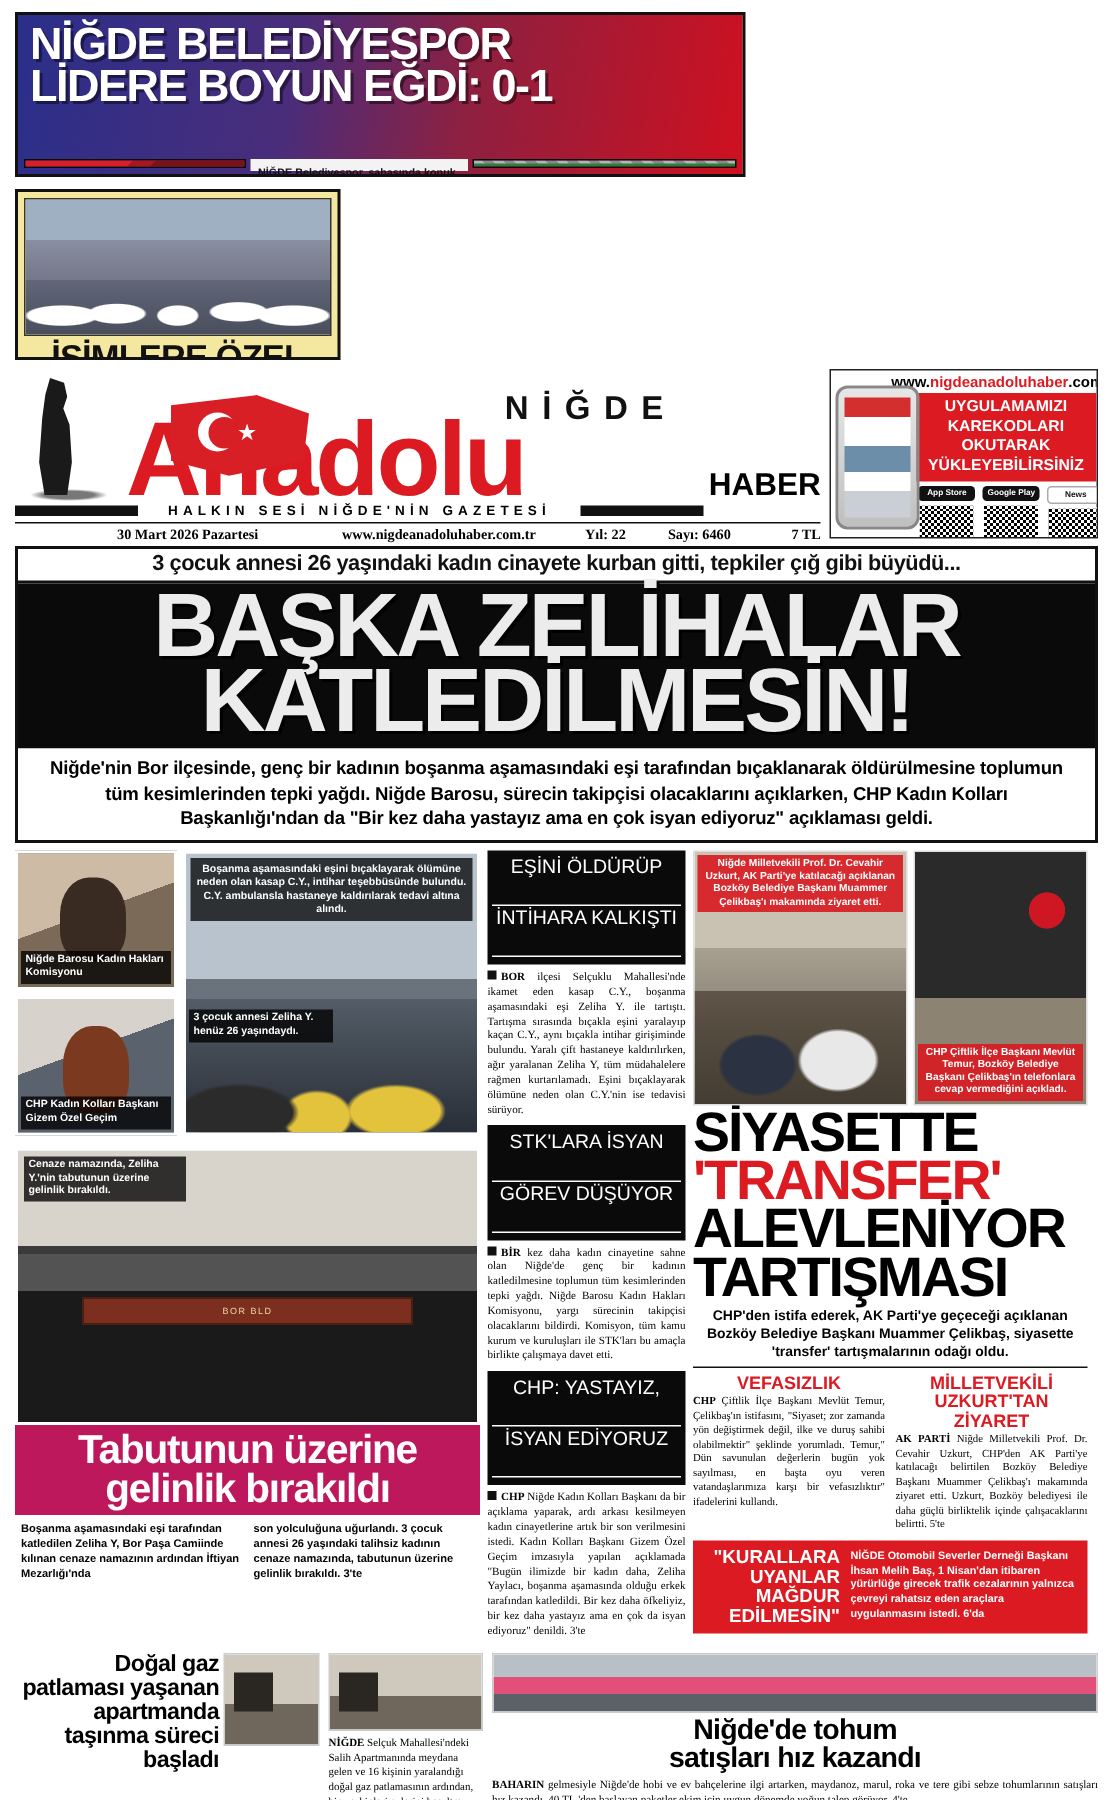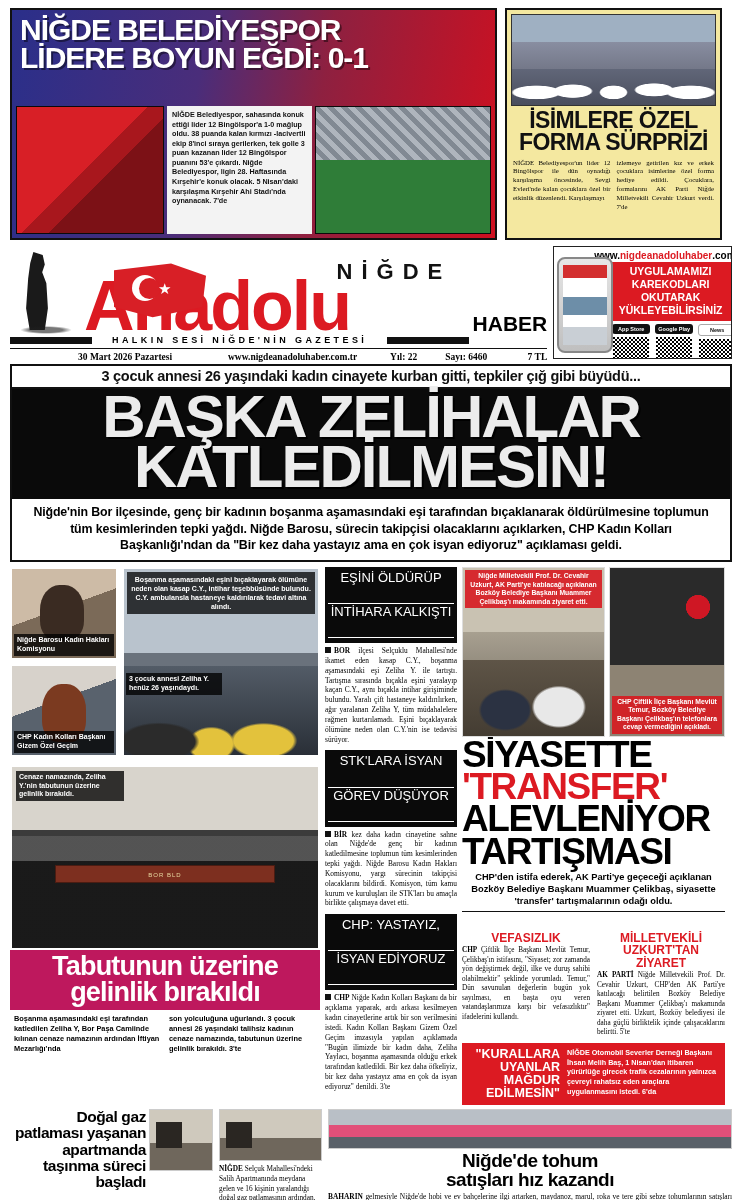--- a/index.html
+++ b/index.html
@@ -7,21 +7,21 @@
   body {
     width:742px; height:1200px;
     background:#ffffff;
     font-family:"Liberation Sans", sans-serif;
     color:#000;
     overflow:hidden;
   }
   .page { position:relative; width:742px; height:1200px; background:#fff; padding:8px 10px; }
 
   
-  .top-strip { display:flex; gap:8px; height:232px; }
+  .top-strip { display:flex; gap:8px; height:232px;flex-direction:column; }
 
   .sport-box {
     width:487px; height:232px; position:relative;
     border:2px solid #111;
     background:linear-gradient(100deg,#2a2f8a 0%,#4a2d7a 38%,#8e2040 62%,#cf1020 100%);
     overflow:hidden;
   }
   .sport-head { padding:6px 8px 2px 8px; }
   .sport-head div {
     font-weight:bold; color:#fff; font-size:30px; line-height:0.94;
@@ -276,21 +276,21 @@
     position:absolute; left:2px; right:2px; bottom:2px; background:rgba(215,25,32,.9); color:#fff;
     font-size:6.8px; font-weight:bold; line-height:1.26; padding:2px 3px; text-align:center;
   }
   .siyaset-head { padding:2px 0 1px; }
   .siyaset-head div { font-weight:bold; font-size:37px; line-height:0.87; letter-spacing:-1.4px; }
   .siyaset-head .red { color:#dc1a22; }
   .siyaset-sub {
     font-size:9.3px; font-weight:bold; line-height:1.3; text-align:center; padding:2px 2px 4px;
     border-bottom:1px solid #111;
   }
-  .rc-sub { display:flex; gap:7px; margin-top:20px;justify-content:flex-end; }
+  .rc-sub { display:flex; gap:7px; margin-top:4px;justify-content:flex-end; }
   .rc-sub > div { flex:1; }
   .rc-sub h4 {
     margin:0 0 2px; color:#dc1a22; font-size:12px; text-align:center; line-height:1.04; font-weight:bold;
   }
   .rc-sub p { margin:0; font-size:7.2px; line-height:1.32; font-family:"Liberation Serif", serif; text-align:justify; }
   .rc-sub p b { font-weight:bold; }
   .kural-box { display:flex; background:#dc1a22; color:#fff; margin-top:5px; padding:5px 6px; gap:7px; }
   .kural-box .kt { flex:0 0 92px; font-weight:bold; font-size:12.5px; line-height:1.05; text-align:right; }
   .kural-box .kb { flex:1; font-size:7.2px; line-height:1.35; font-weight:bold; }
 

